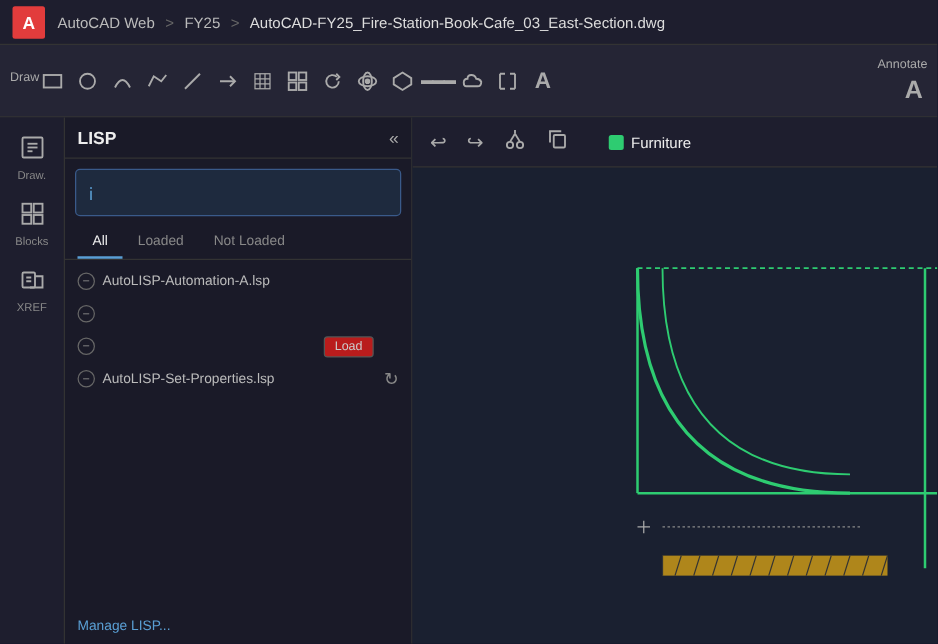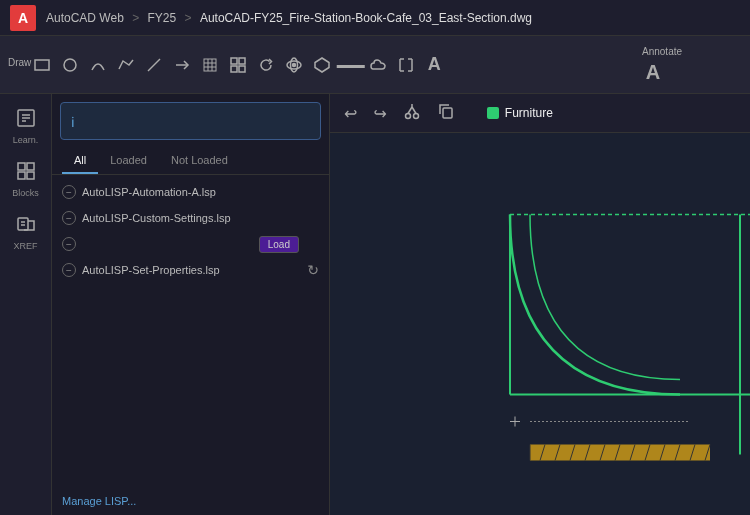--- a/index.html
+++ b/index.html
@@ -52,21 +52,21 @@
     }
     #toolbar-section-draw {
       display: flex;
       flex-direction: row;
       align-items: center;
       flex: 1;
     }
     #toolbar-section-annotate {
       display: flex;
       flex-direction: column;
-      align-items: flex-start;
+      align-items: flex-end;
       width: 100px;
     }
     .toolbar-label {
       color: #aaa;
       font-size: 10px;
       margin-bottom: 4px;
     }
     .toolbar-icons {
       display: flex;
       align-items: center;
@@ -221,21 +221,21 @@
       width: 14px;
       height: 14px;
       border-radius: 50%;
       border: 1px solid #666;
       font-size: 10px;
       flex-shrink: 0;
     }
     .lisp-load-btn {
       position: absolute;
       right: 30px;
-      background: #4c1d95;
+      background: #b91c1c;
       border: 1px solid #555;
       color: #ccc;
       font-size: 10px;
       padding: 2px 8px;
       border-radius: 3px;
       cursor: pointer;
     }
     .lisp-refresh-icon {
       position: absolute;
       right: 10px;
@@ -450,21 +450,21 @@
   <div id="sidebar-icons">
     <div class="sidebar-icon-item">
       <div class="sidebar-icon-glyph">
         <svg width="20" height="20" viewBox="0 0 20 20" fill="none" stroke="#aaa" stroke-width="1.5">
             <rect x="2" y="2" width="16" height="16" rx="1"></rect>
             <line x1="6" y1="7" x2="14" y2="7"></line>
             <line x1="6" y1="10" x2="14" y2="10"></line>
             <line x1="6" y1="13" x2="10" y2="13"></line>
           </svg>
       </div>
-      <div class="sidebar-icon-label">Learn.</div>
+      <div class="sidebar-icon-label">Draw.</div>
     </div>
     <div class="sidebar-icon-item">
       <div class="sidebar-icon-glyph">
         <svg width="20" height="20" viewBox="0 0 20 20" fill="none" stroke="#aaa" stroke-width="1.5">
             <rect x="2" y="2" width="7" height="7"></rect>
             <rect x="11" y="2" width="7" height="7"></rect>
             <rect x="2" y="11" width="7" height="7"></rect>
             <rect x="11" y="11" width="7" height="7"></rect>
           </svg>
       </div>
@@ -477,39 +477,42 @@
             <path d="M12 7 L18 7 L18 16 L8 16"></path>
             <line x1="5" y1="8" x2="9" y2="8"></line>
             <line x1="5" y1="11" x2="9" y2="11"></line>
           </svg>
       </div>
       <div class="sidebar-icon-label">XREF</div>
     </div>
   </div>
 
   <div id="lisp-panel">
+    <div id="lisp-header">
+      <span id="lisp-title">LISP</span>
+      <span id="lisp-collapse">«</span>
+    </div>
 
     <div id="lisp-info-box">
       <span id="lisp-info-icon">ℹ</span>
     </div>
 
     <div id="lisp-tabs">
       <div class="lisp-tab active">All</div>
       <div class="lisp-tab">Loaded</div>
       <div class="lisp-tab">Not Loaded</div>
     </div>
 
     <div id="lisp-list">
       <div class="lisp-item">
         <span class="lisp-minus">−</span>
         <span>AutoLISP-Automation-A.lsp</span>
       </div>
       <div class="lisp-item">
         <span class="lisp-minus">−</span>
-        <span>AutoLISP-Custom-Settings.lsp</span>
       </div>
       <div class="lisp-item">
         <span class="lisp-minus">−</span>
         <span class="lisp-load-btn">Load</span>
       </div>
       <div class="lisp-item">
         <span class="lisp-minus">−</span>
         <span>AutoLISP-Set-Properties.lsp</span>
         <span class="lisp-refresh-icon">↻</span>
       </div>

